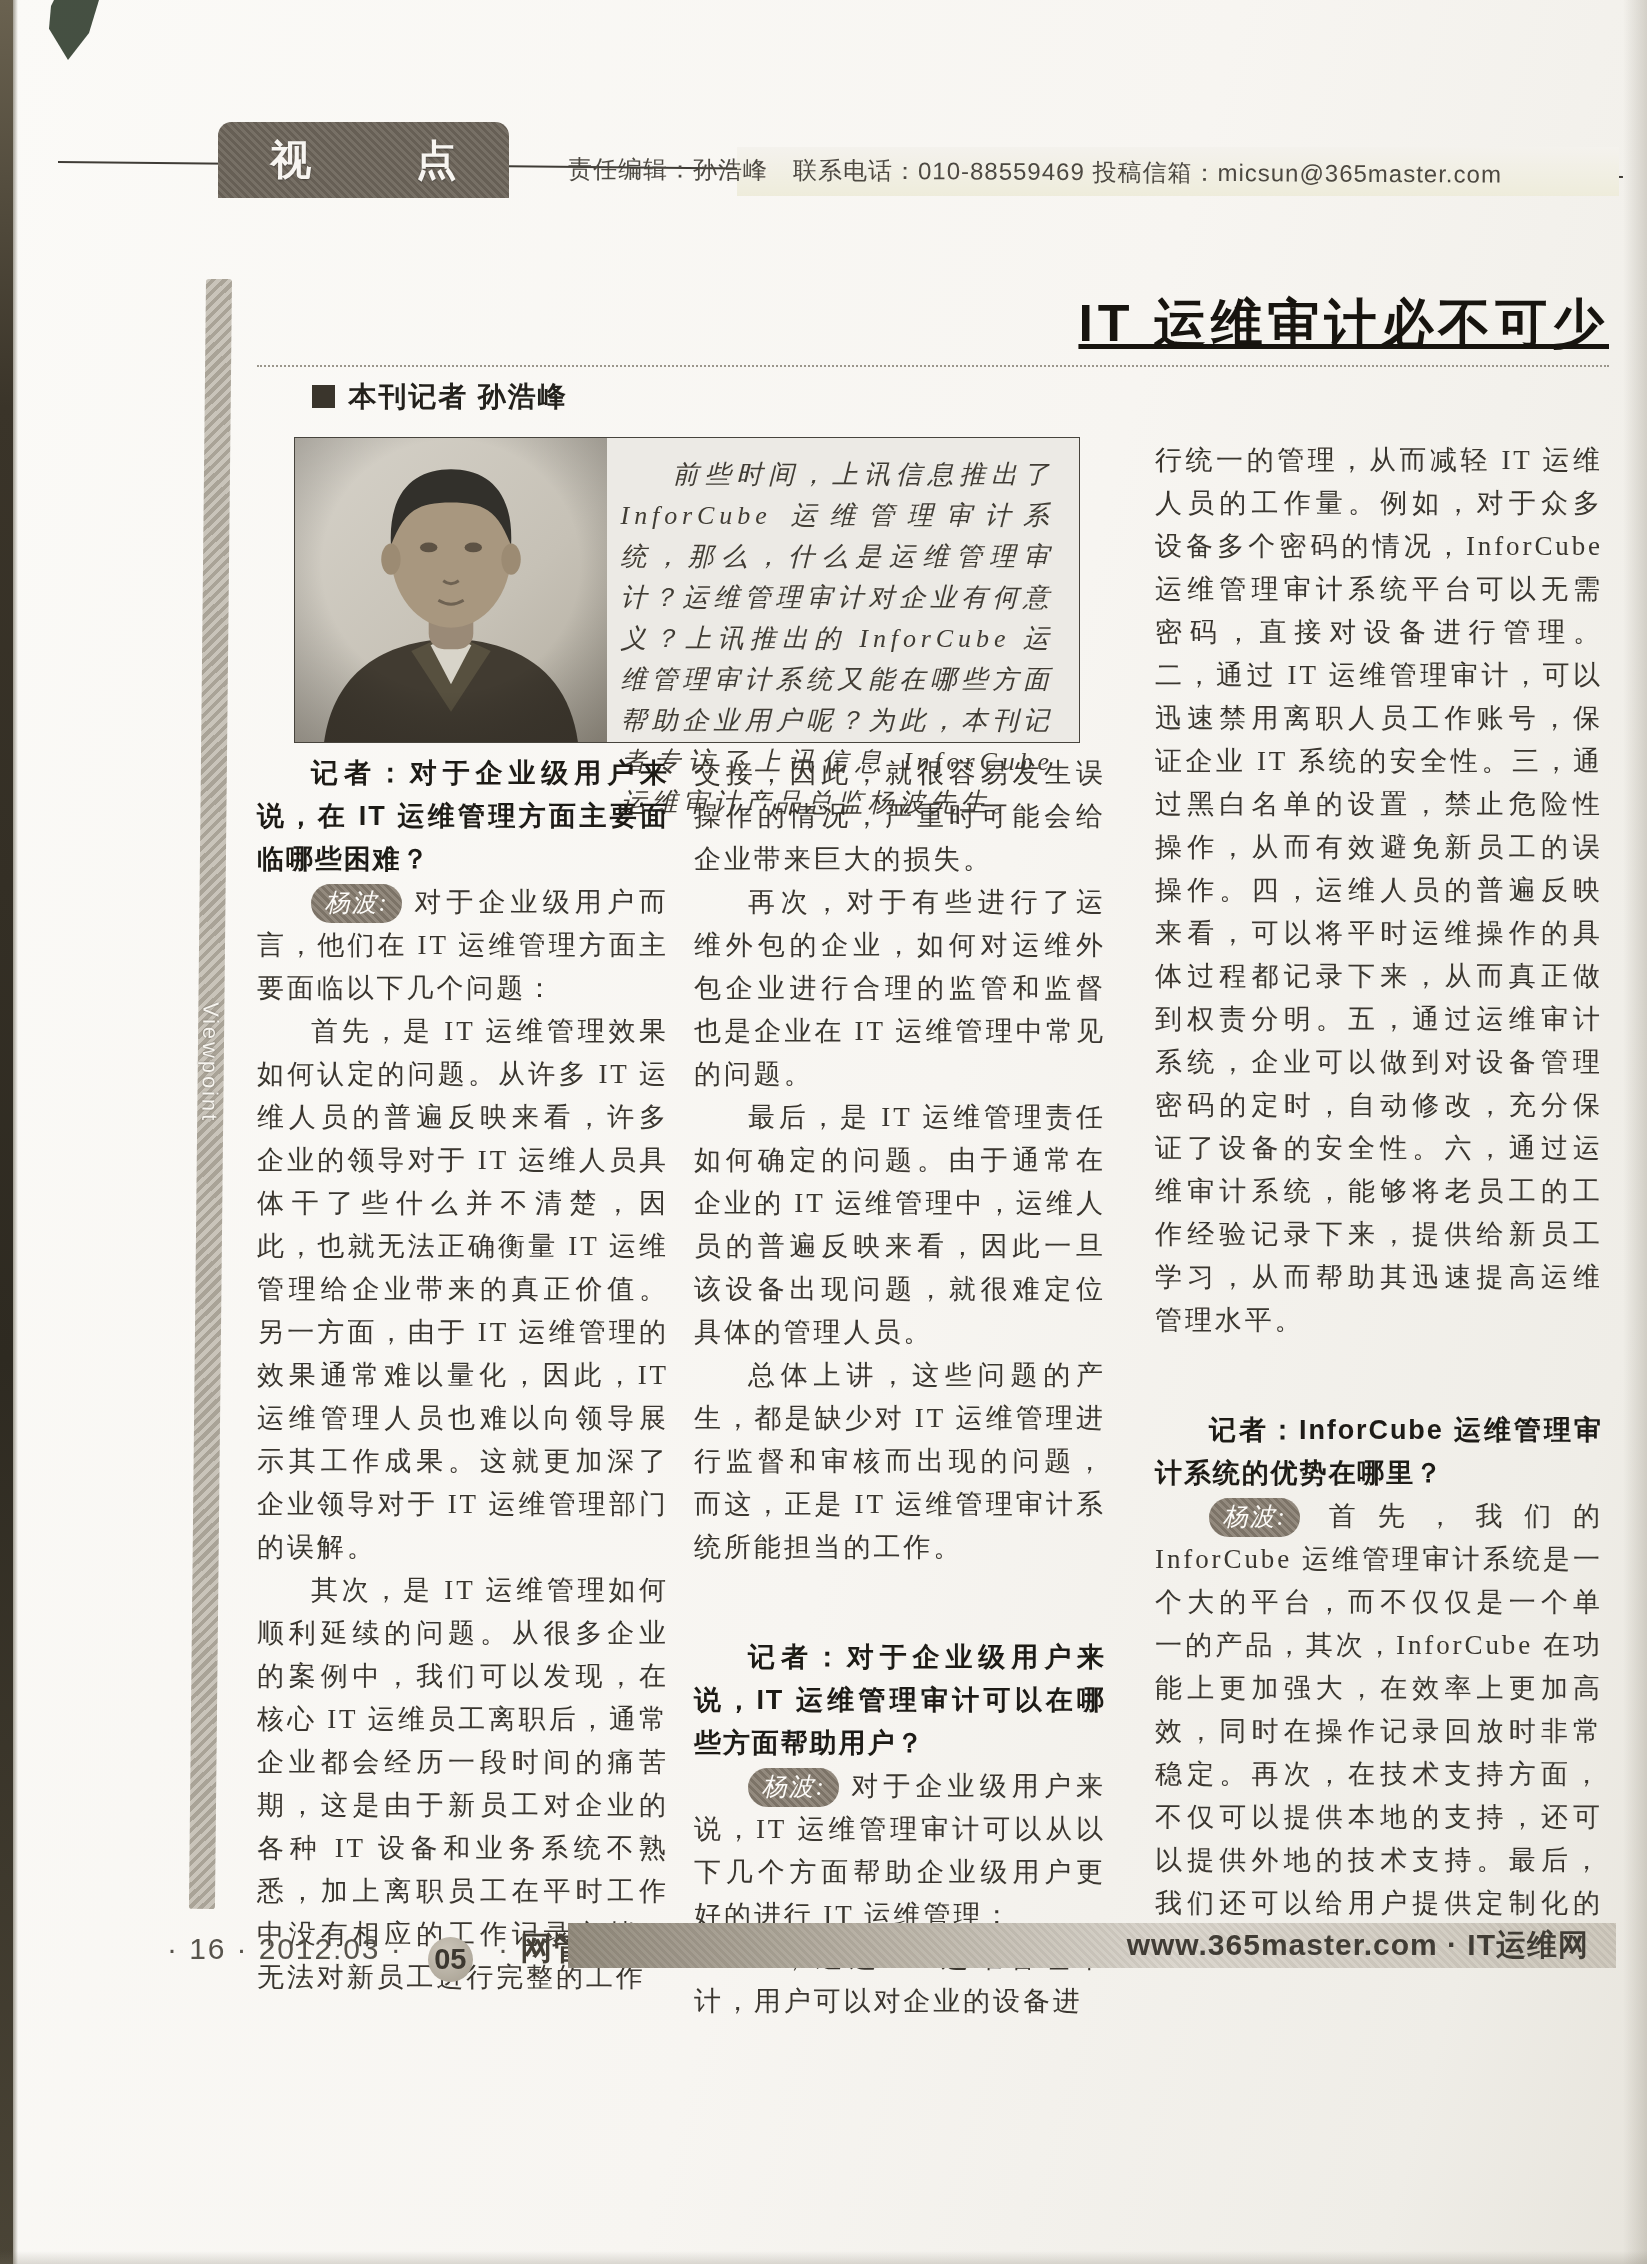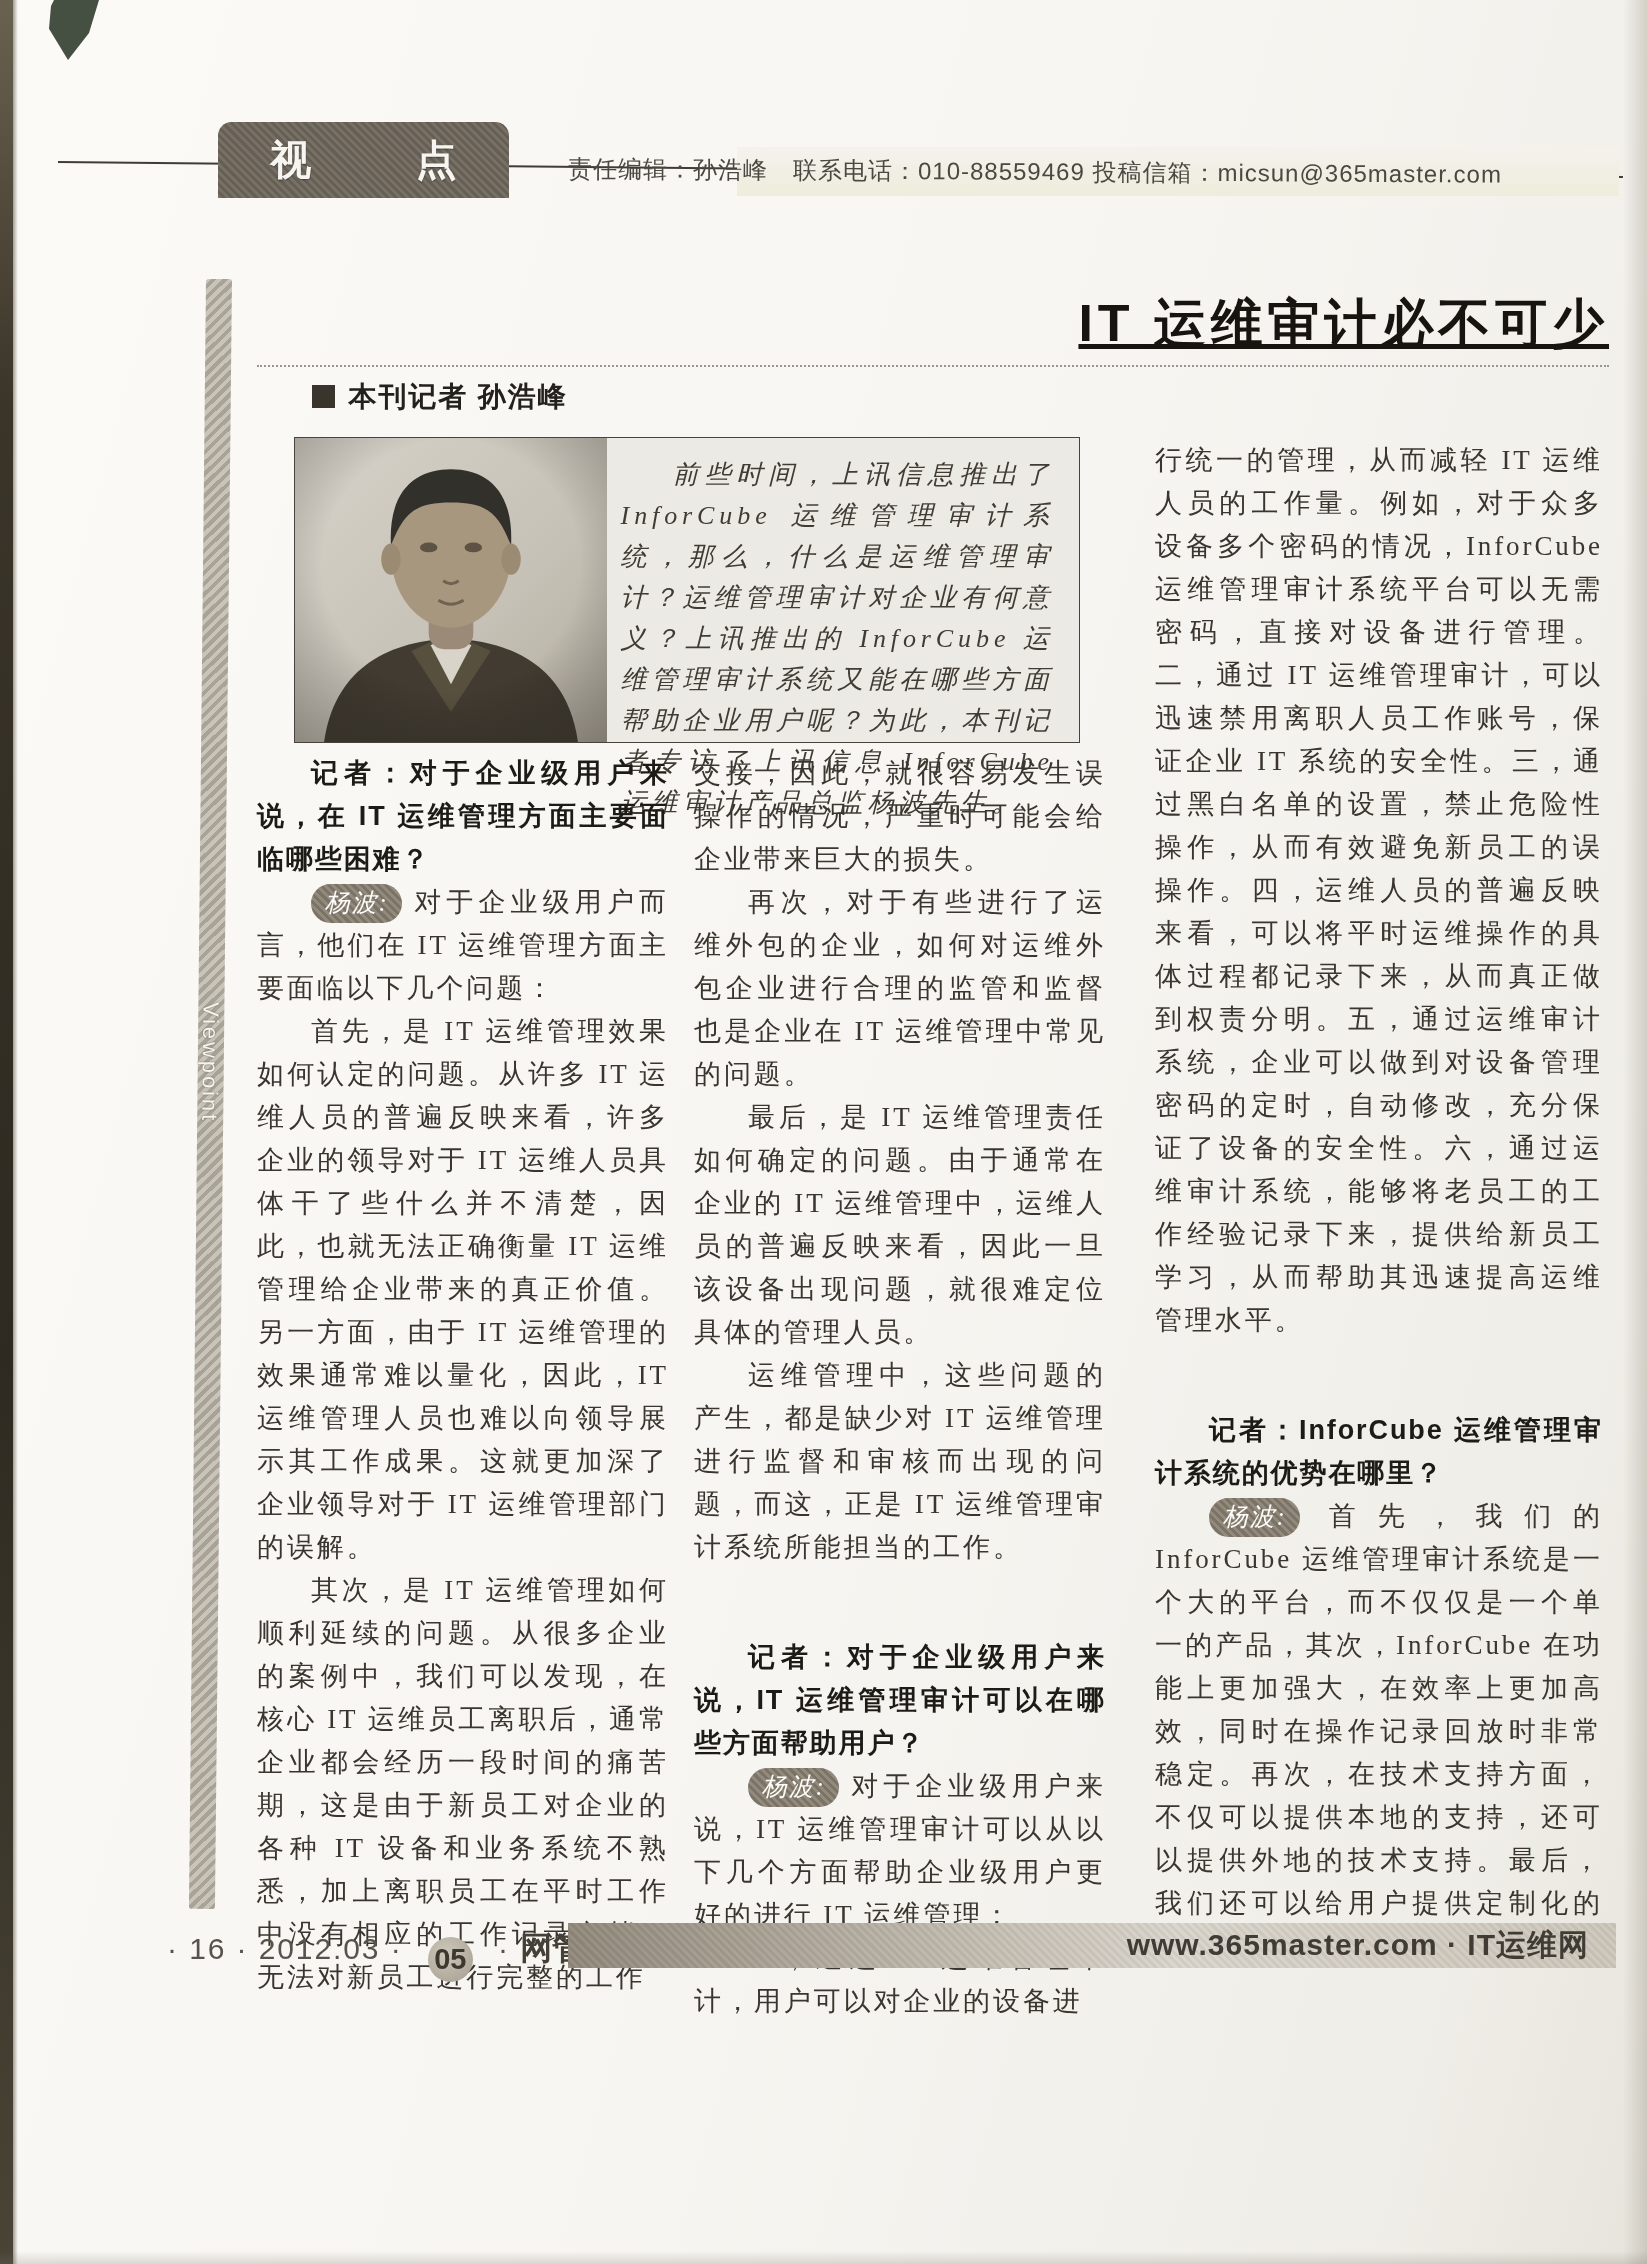--- a/index.html
+++ b/index.html
@@ -204,21 +204,21 @@
   <div class="col col-left">
       <p class="para para-q">记者：对于企业级用户来说，在 IT 运维管理方面主要面临哪些困难？</p>
       <p class="para para-p"><span class="speaker-pill">杨波:</span>对于企业级用户而言，他们在 IT 运维管理方面主要面临以下几个问题：</p>
       <p class="para para-p">首先，是 IT 运维管理效果如何认定的问题。从许多 IT 运维人员的普遍反映来看，许多企业的领导对于 IT 运维人员具体干了些什么并不清楚，因此，也就无法正确衡量 IT 运维管理给企业带来的真正价值。另一方面，由于 IT 运维管理的效果通常难以量化，因此，IT 运维管理人员也难以向领导展示其工作成果。这就更加深了企业领导对于 IT 运维管理部门的误解。</p>
       <p class="para para-p">其次，是 IT 运维管理如何顺利延续的问题。从很多企业的案例中，我们可以发现，在核心 IT 运维员工离职后，通常企业都会经历一段时间的痛苦期，这是由于新员工对企业的各种 IT 设备和业务系统不熟悉，加上离职员工在平时工作中没有相应的工作记录文档，无法对新员工进行完整的工作</p>
     </div>
   <div class="col col-mid">
       <p class="para para-p cont">交接，因此，就很容易发生误操作的情况，严重时可能会给企业带来巨大的损失。</p>
       <p class="para para-p">再次，对于有些进行了运维外包的企业，如何对运维外包企业进行合理的监管和监督也是企业在 IT 运维管理中常见的问题。</p>
       <p class="para para-p">最后，是 IT 运维管理责任如何确定的问题。由于通常在企业的 IT 运维管理中，运维人员的普遍反映来看，因此一旦该设备出现问题，就很难定位具体的管理人员。</p>
-      <p class="para para-p">运维管理中，这些问题的产生，都是缺少对 IT 运维管理进行监督和审核而出现的问题，而这，正是 IT 运维管理审计系统所能担当的工作。</p>
+      <p class="para para-p">总体上讲，这些问题的产生，都是缺少对 IT 运维管理进行监督和审核而出现的问题，而这，正是 IT 运维管理审计系统所能担当的工作。</p>
       <p class="para para-q">记者：对于企业级用户来说，IT 运维管理审计可以在哪些方面帮助用户？</p>
       <p class="para para-p"><span class="speaker-pill">杨波:</span>对于企业级用户来说，IT 运维管理审计可以从以下几个方面帮助企业级用户更好的进行 IT 运维管理：</p>
       <p class="para para-p">一，通过 IT 运维管理审计，用户可以对企业的设备进</p>
     </div>
   <div class="col col-right">
       <p class="para para-p cont">行统一的管理，从而减轻 IT 运维人员的工作量。例如，对于众多设备多个密码的情况，InforCube 运维管理审计系统平台可以无需密码，直接对设备进行管理。二，通过 IT 运维管理审计，可以迅速禁用离职人员工作账号，保证企业 IT 系统的安全性。三，通过黑白名单的设置，禁止危险性操作，从而有效避免新员工的误操作。四，运维人员的普遍反映来看，可以将平时运维操作的具体过程都记录下来，从而真正做到权责分明。五，通过运维审计系统，企业可以做到对设备管理密码的定时，自动修改，充分保证了设备的安全性。六，通过运维审计系统，能够将老员工的工作经验记录下来，提供给新员工学习，从而帮助其迅速提高运维管理水平。</p>
       <p class="para para-q">记者：InforCube 运维管理审计系统的优势在哪里？</p>
       <p class="para para-p"><span class="speaker-pill">杨波:</span>首先，我们的 InforCube 运维管理审计系统是一个大的平台，而不仅仅是一个单一的产品，其次，InforCube 在功能上更加强大，在效率上更加高效，同时在操作记录回放时非常稳定。再次，在技术支持方面，不仅可以提供本地的支持，还可以提供外地的技术支持。最后，我们还可以给用户提供定制化的产品，以满足他们的实际需求。</p>
     </div>
 

